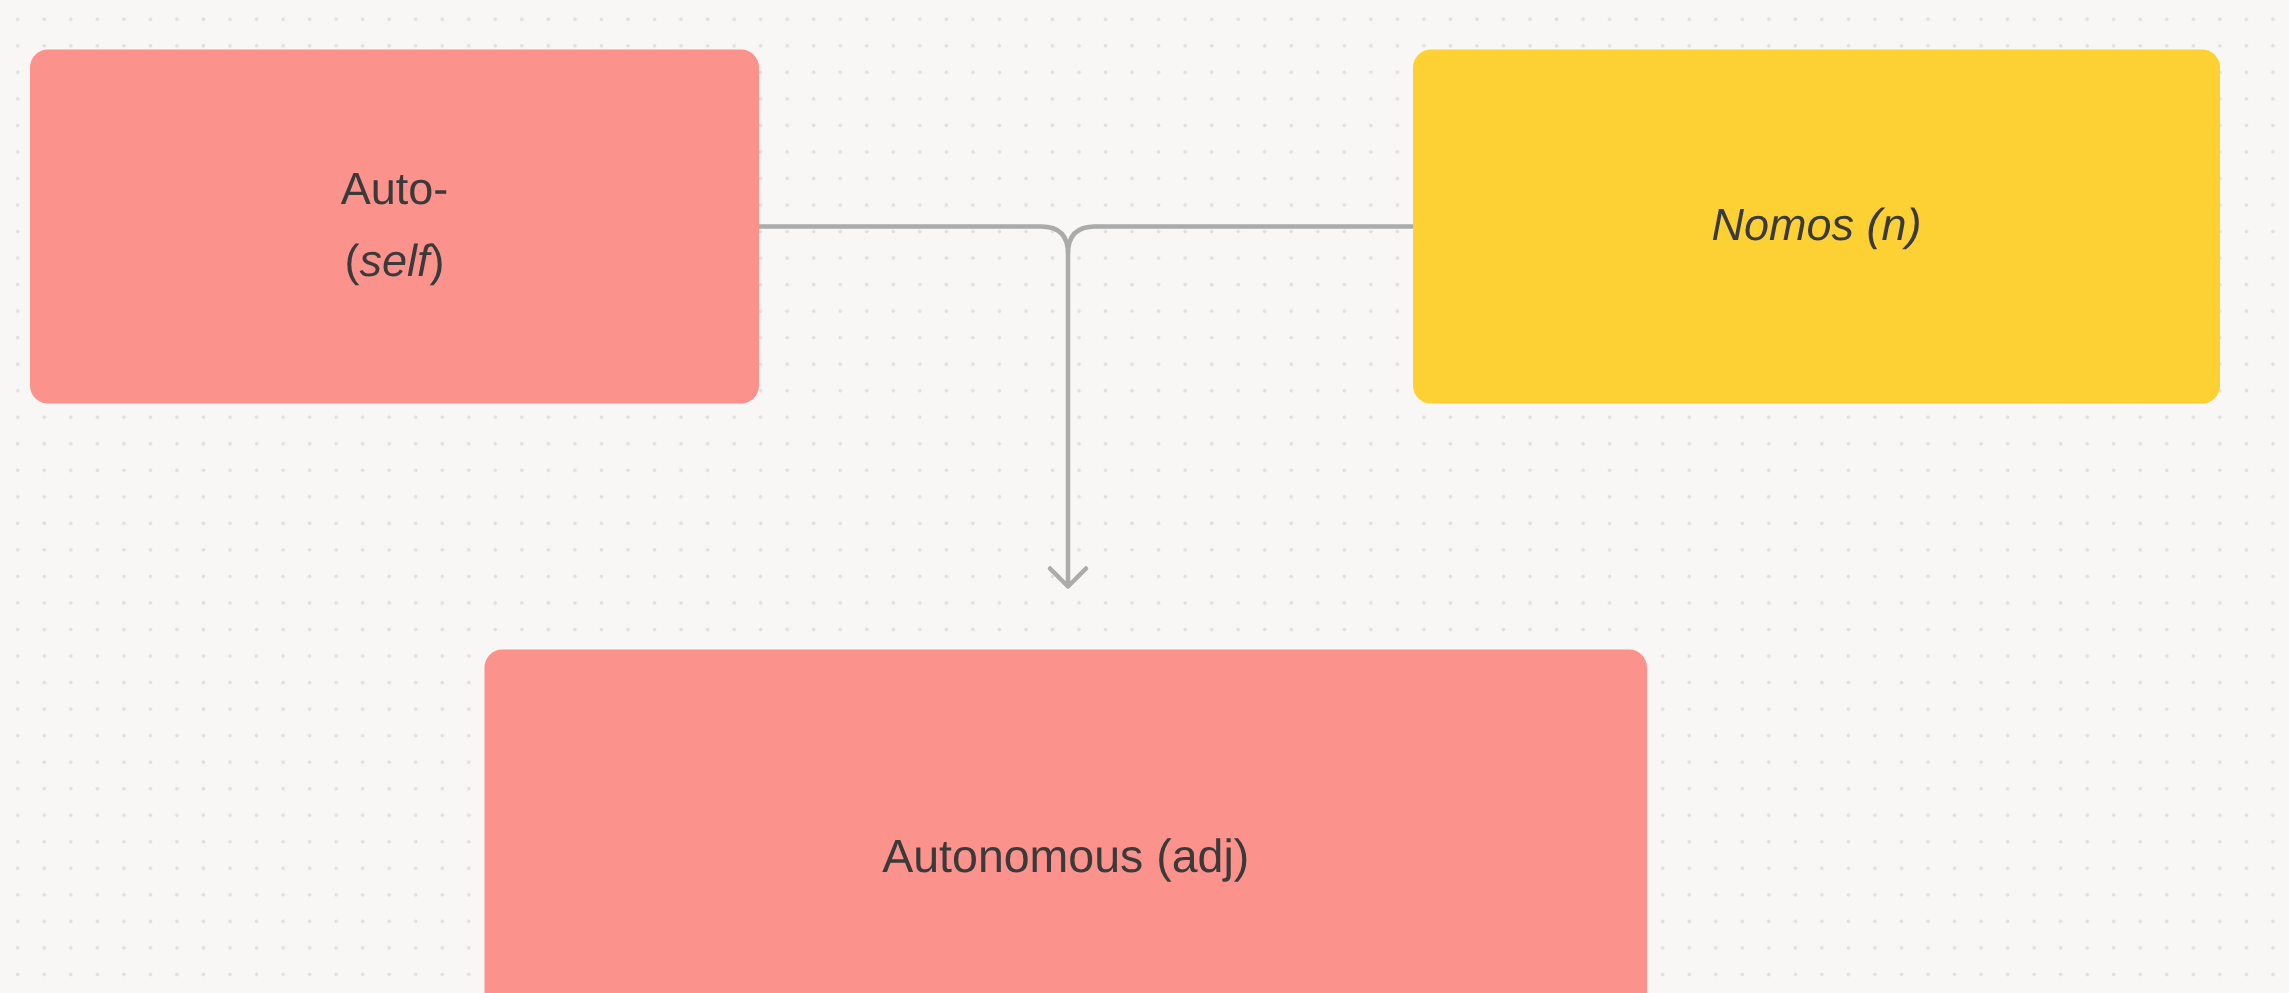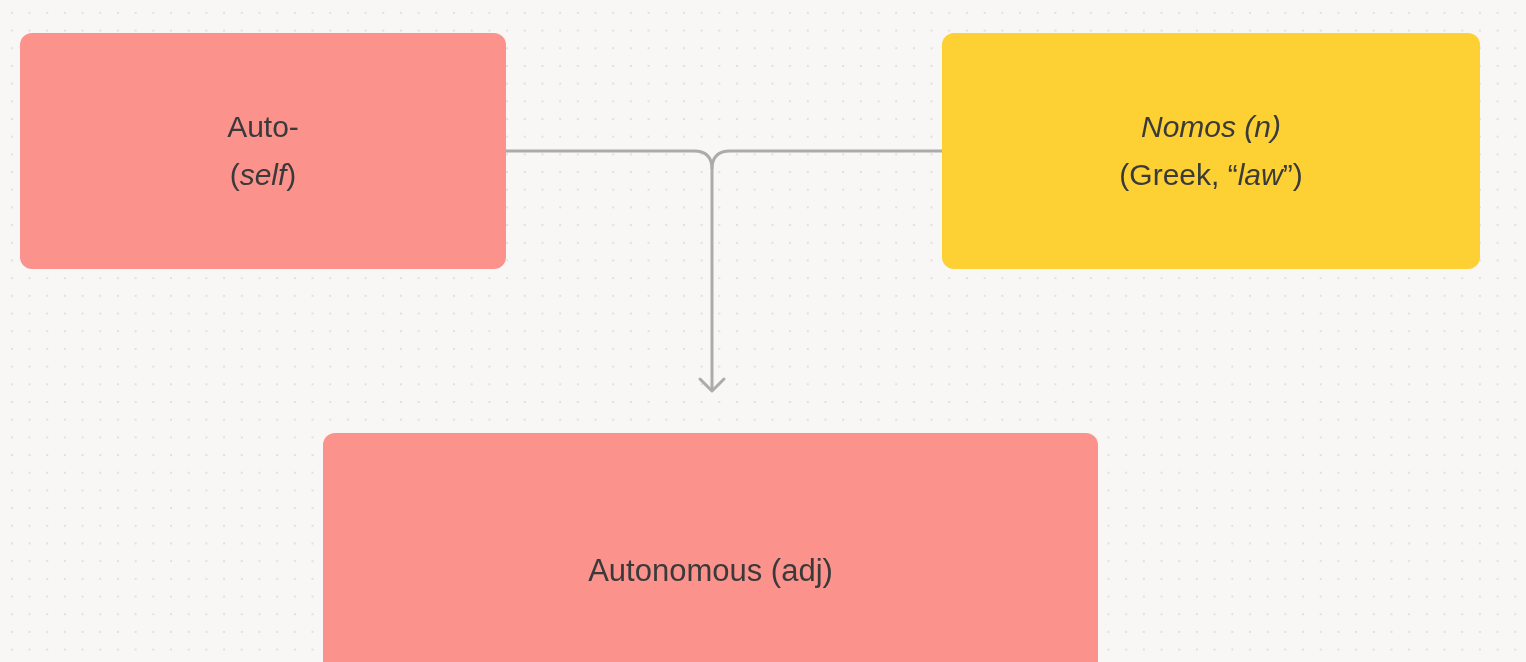--- a/index.html
+++ b/index.html
@@ -78,20 +78,19 @@
     <path class="arrowhead" d="M 700 379 L 712 391 L 724 379"></path>
   </svg>
 
   <div class="node" id="node-auto">
     <div class="line"><span>Auto-</span><em></em><span></span></div>
     <div class="line"><span>(</span><em>self</em><span>)</span></div>
   </div>
 
   <div class="node" id="node-nomos">
     <div class="line"><span></span><em>Nomos (n)</em><span></span></div>
-    <div class="line"><span>(Greek, “</span><em>law</em><span>”)</span></div>
   </div>
 
   <div class="node" id="node-autonomous">
     <div class="line"><span>Autonomous (adj)</span><em></em><span></span></div>
   </div>
 
 </div>
 
 </body></html>

